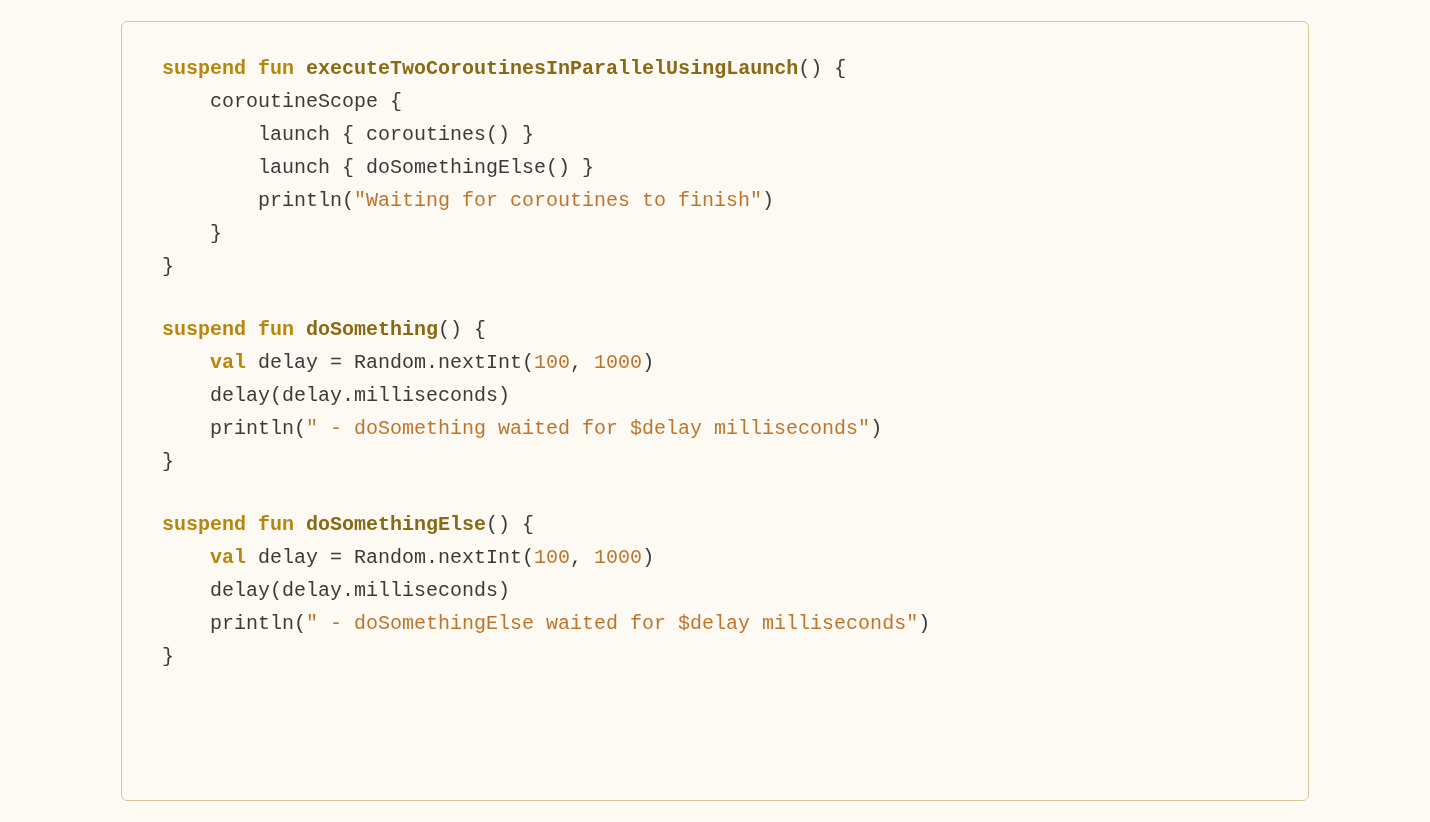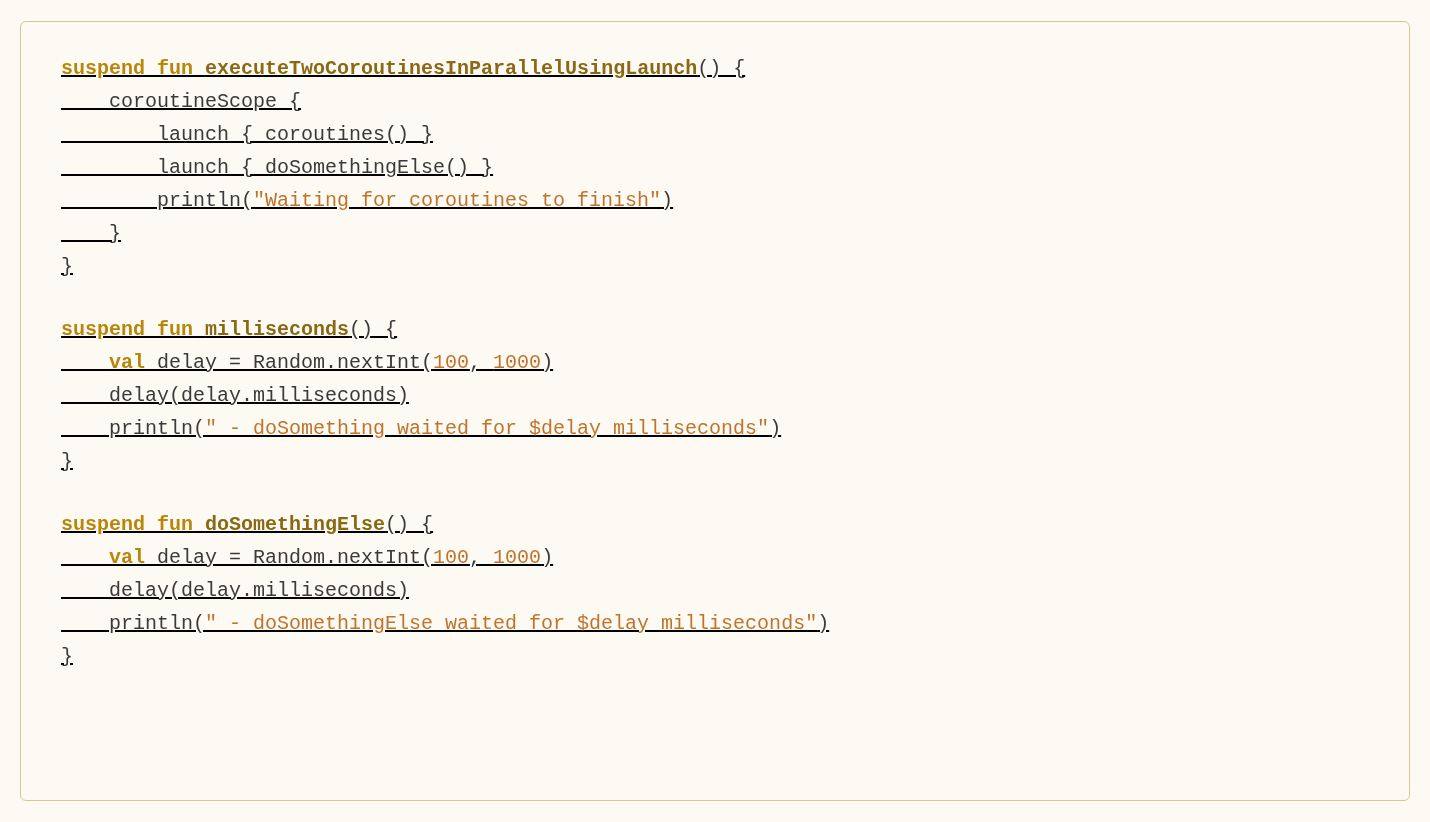--- a/index.html
+++ b/index.html
@@ -12,28 +12,27 @@
       width: 1430px;
       height: 822px;
       background-color: #fdfaf4;
       display: flex;
       align-items: center;
       justify-content: center;
       font-family: 'Courier New', Courier, monospace;
     }
 
     .code-container {
-      width: 1390px;
+      width: 1188px;
       min-height: 780px;
       background-color: #fdfaf4;
       border: 1.5px solid #d4c89a;
       border-radius: 6px;
       padding: 30px 40px;
       line-height: 1.65;
-      text-decoration: underline;
     }
 
     .code-block {
       margin-bottom: 30px;
     }
 
     .code-block:last-child {
       margin-bottom: 8px;
     }
 
@@ -57,21 +56,21 @@
   <div class="code-block" id="block1">
       <span class="line"><span class="kw">suspend</span><span class="plain"> </span><span class="kw">fun</span><span class="plain"> </span><span class="fn">executeTwoCoroutinesInParallelUsingLaunch</span><span class="plain">() {</span></span>
       <span class="line"><span class="plain">    coroutineScope {</span></span>
       <span class="line"><span class="plain">        launch { coroutines() }</span></span>
       <span class="line"><span class="plain">        launch { doSomethingElse() }</span></span>
       <span class="line"><span class="plain">        println(</span><span class="str">"Waiting for coroutines to finish"</span><span class="plain">)</span></span>
       <span class="line"><span class="plain">    }</span></span>
       <span class="line"><span class="plain">}</span></span>
     </div>
   <div class="code-block" id="block2">
-      <span class="line"><span class="kw">suspend</span><span class="plain"> </span><span class="kw">fun</span><span class="plain"> </span><span class="fn">milliseconds</span><span class="plain">() {</span></span>
+      <span class="line"><span class="kw">suspend</span><span class="plain"> </span><span class="kw">fun</span><span class="plain"> </span><span class="fn">doSomething</span><span class="plain">() {</span></span>
       <span class="line"><span class="plain">    </span><span class="kw">val</span><span class="plain"> delay = Random.nextInt(</span><span class="num">100</span><span class="plain">, </span><span class="num">1000</span><span class="plain">)</span></span>
       <span class="line"><span class="plain">    delay(delay.milliseconds)</span></span>
       <span class="line"><span class="plain">    println(</span><span class="str">" - doSomething waited for $delay milliseconds"</span><span class="plain">)</span></span>
       <span class="line"><span class="plain">}</span></span>
     </div>
   <div class="code-block" id="block3">
       <span class="line"><span class="kw">suspend</span><span class="plain"> </span><span class="kw">fun</span><span class="plain"> </span><span class="fn">doSomethingElse</span><span class="plain">() {</span></span>
       <span class="line"><span class="plain">    </span><span class="kw">val</span><span class="plain"> delay = Random.nextInt(</span><span class="num">100</span><span class="plain">, </span><span class="num">1000</span><span class="plain">)</span></span>
       <span class="line"><span class="plain">    delay(delay.milliseconds)</span></span>
       <span class="line"><span class="plain">    println(</span><span class="str">" - doSomethingElse waited for $delay milliseconds"</span><span class="plain">)</span></span>

